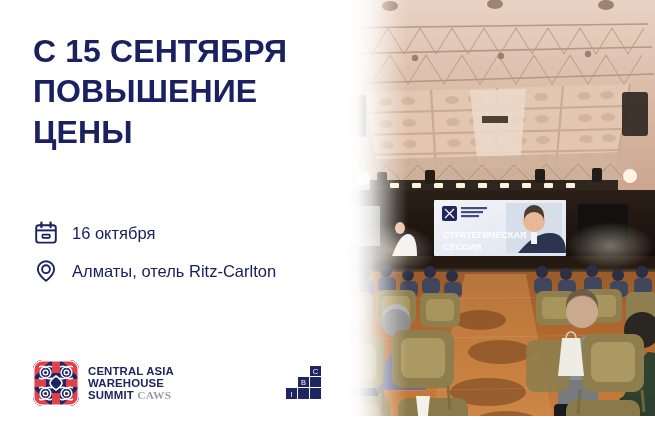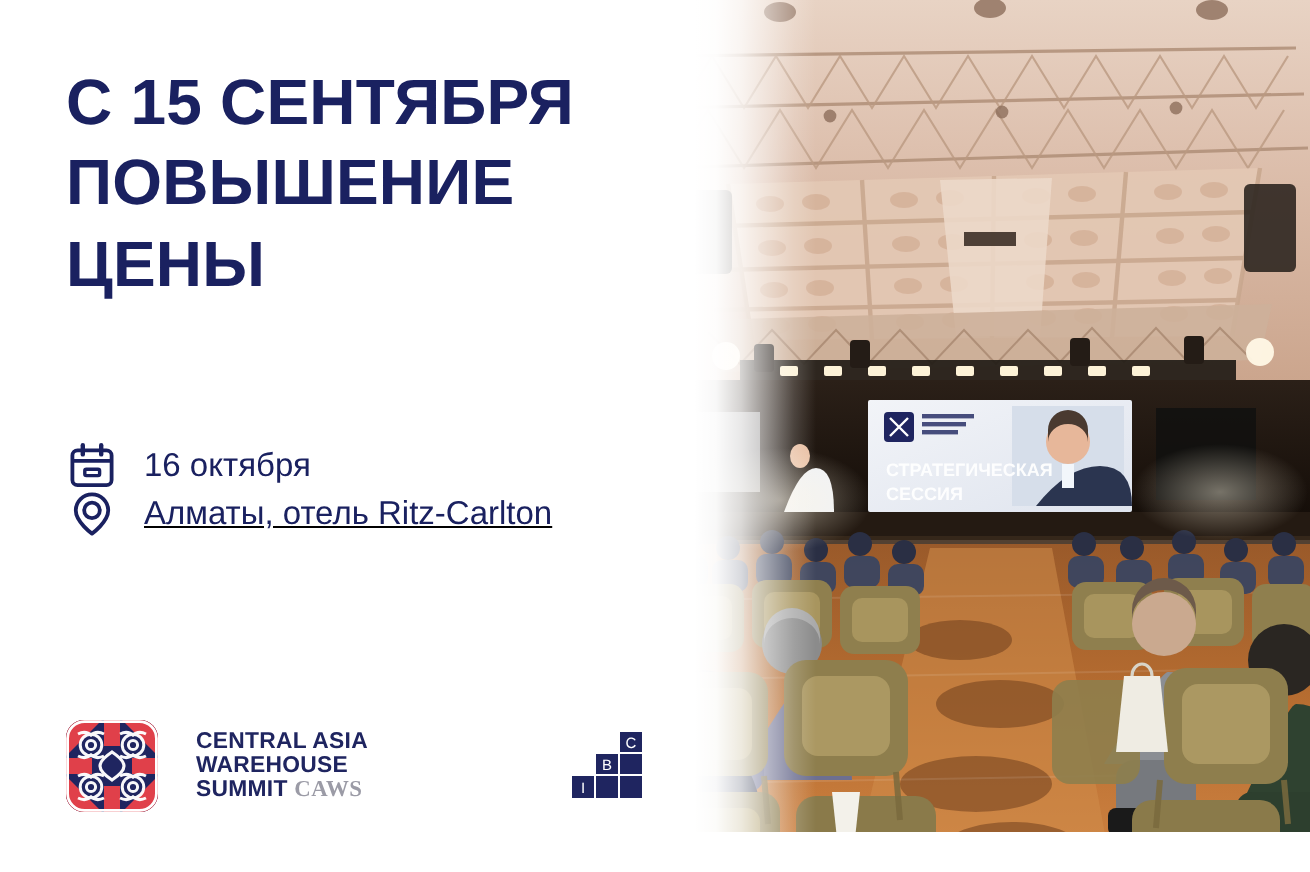--- a/index.html
+++ b/index.html
@@ -47,21 +47,21 @@
 
   
   .meta-row {
     position: absolute;
     left: 33px;
     display: flex;
     align-items: center;
     gap: 13px;
   }
   .meta-row.date  { top: 220px; }
-  .meta-row.place { top: 244px; text-decoration: underline; }
+  .meta-row.place { top: 258px; }
 
   .meta-icon {
     width: 26px;
     height: 26px;
     flex: 0 0 26px;
     display: block;
   }
   .meta-text {
     color: #1a2160;
     font-size: 16.5px;
@@ -69,21 +69,21 @@
     white-space: nowrap;
   }
 
   
   .logo-caws {
     position: absolute;
     left: 33px;
     top: 360px;
     display: flex;
     align-items: center;
-    gap: 19px;
+    gap: 9px;
   }
   .caws-mark {
     width: 46px;
     height: 46px;
     flex: 0 0 46px;
     display: block;
   }
   .caws-words {
     display: block;
     line-height: 1.08;

